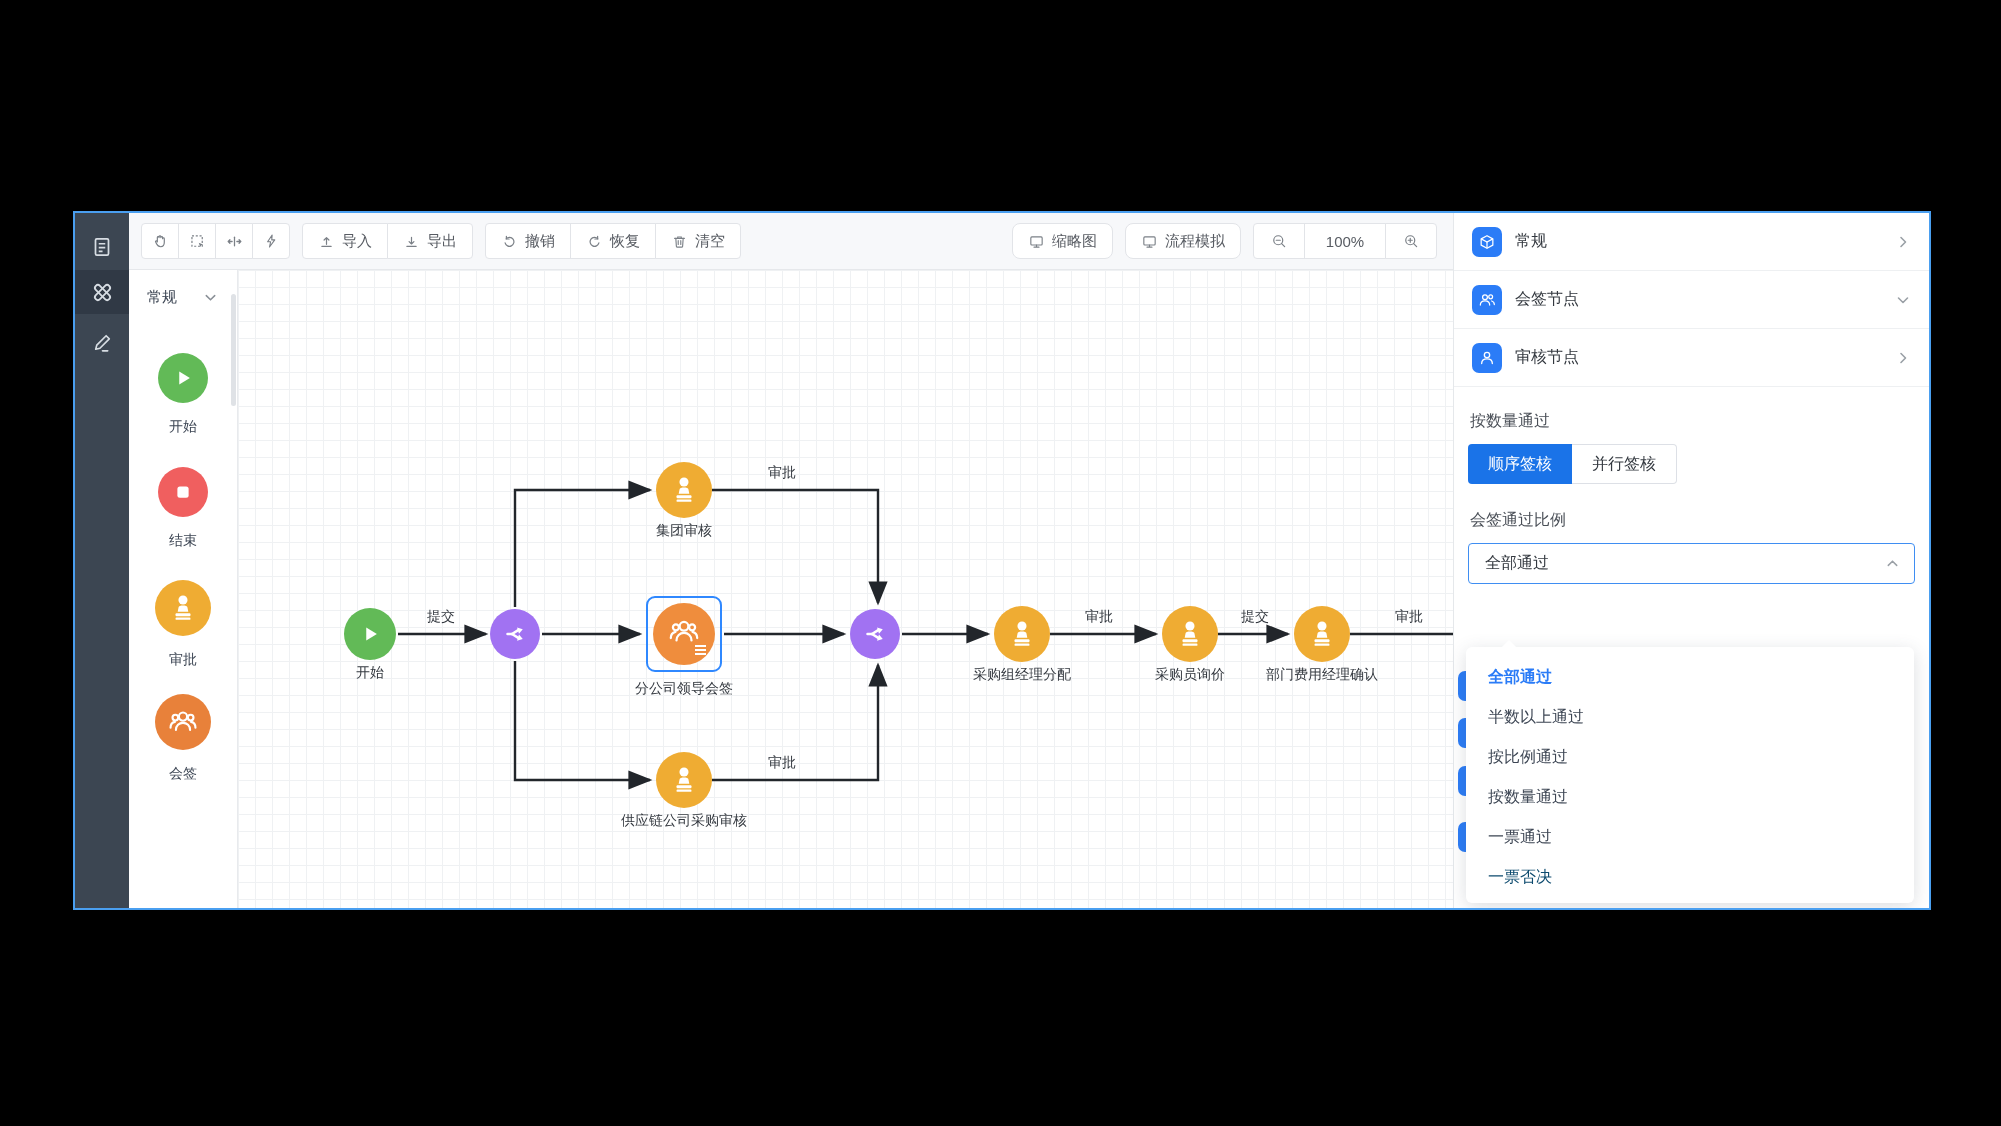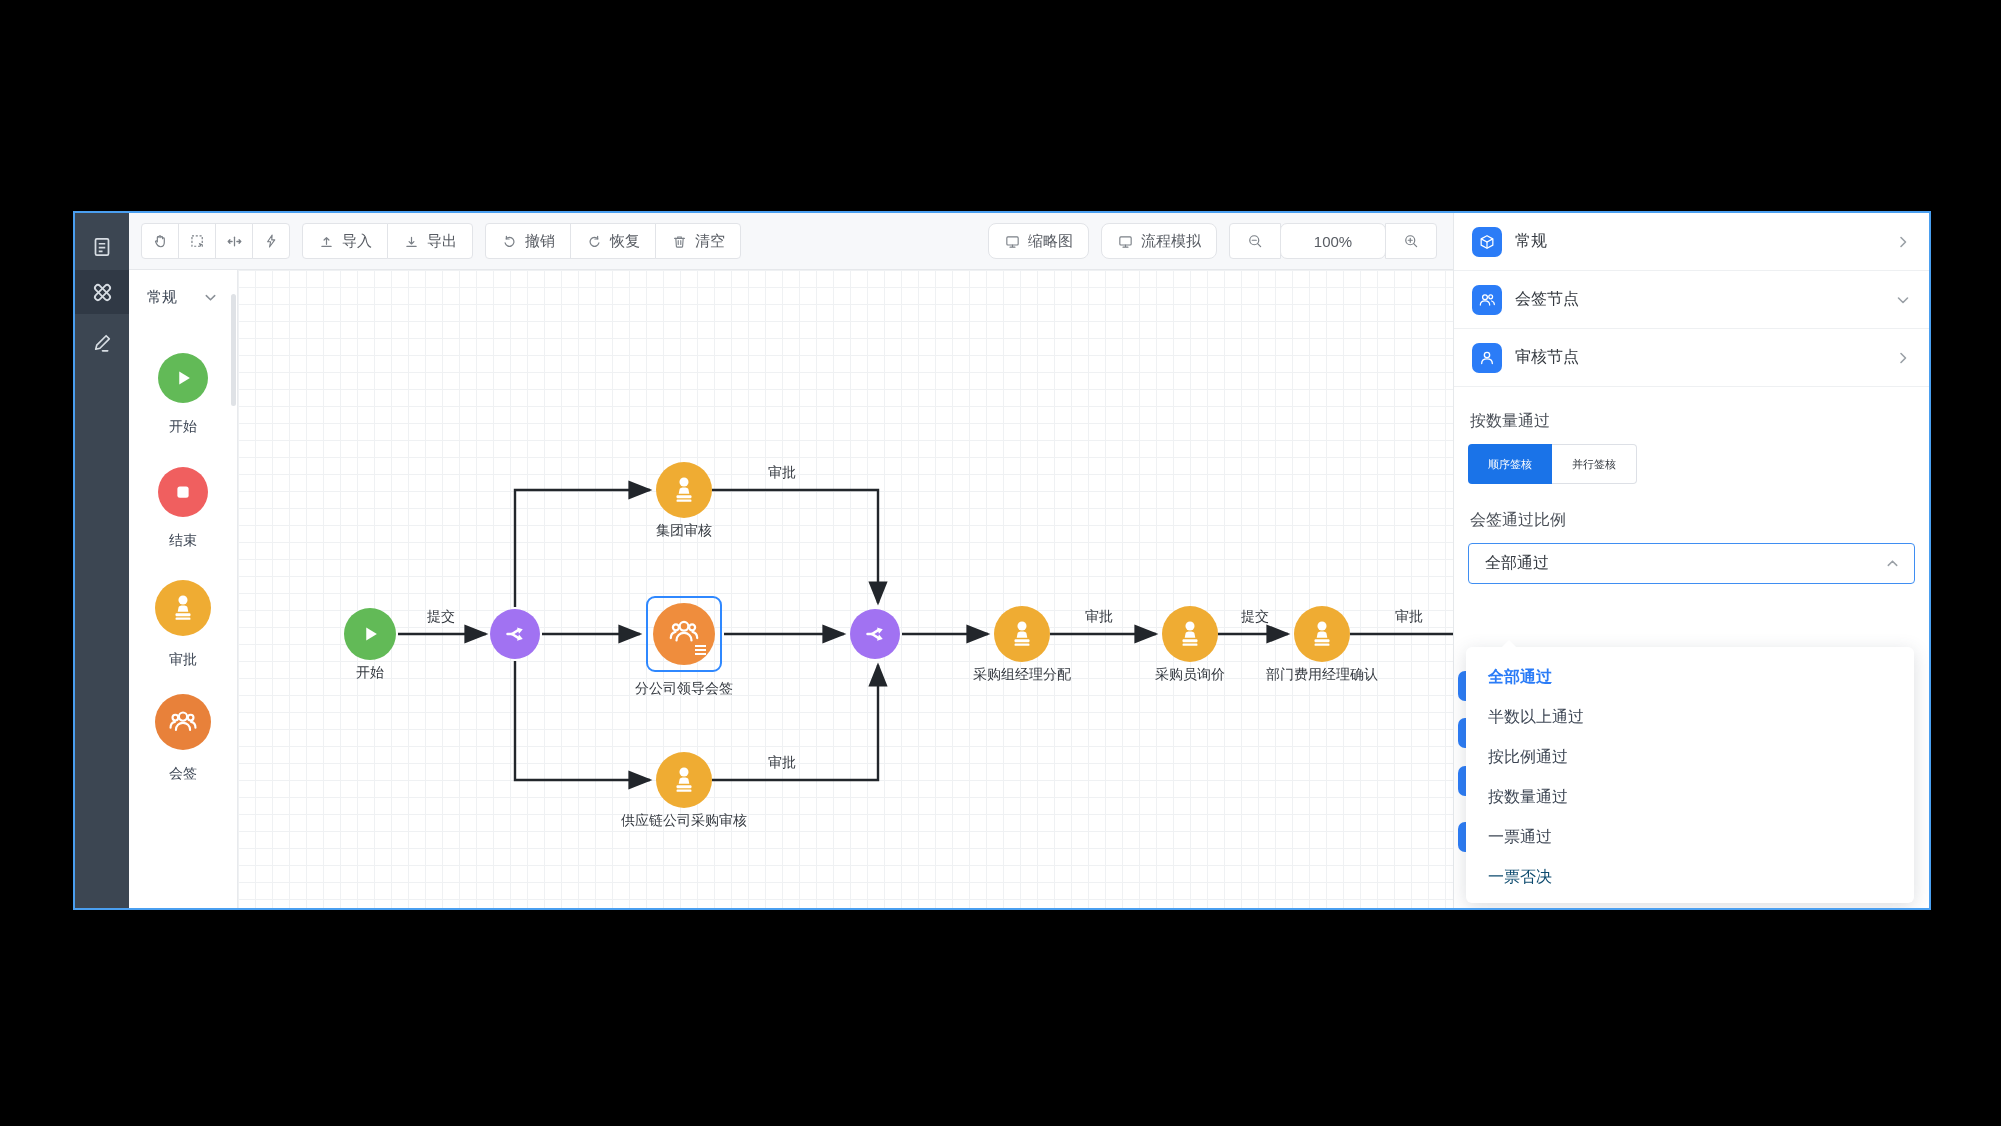--- a/index.html
+++ b/index.html
@@ -27,21 +27,21 @@
   .btn-group { display:flex; }
   .tbtn { height:36px; background:#fff; border:1px solid #e2e4e8; color:#585c63;
     font-size:15px; display:inline-flex; align-items:center; justify-content:center;
     gap:7px; padding:0 15px; cursor:pointer; margin-left:-1px; }
   .btn-group .tbtn:first-child { border-radius:4px 0 0 4px; margin-left:0; }
   .btn-group .tbtn:last-child { border-radius:0 4px 4px 0; }
   .btn-group .tbtn:only-child { border-radius:8px; }
   .tbtn.icon-only { width:38px; padding:0; }
   .tbtn svg { stroke:#7b8087; flex:0 0 auto; }
   .toolbar-right { margin-left:auto; display:flex; gap:12px; align-items:center; }
-  .zoom-val { width:106px;border-radius:7px; }
+  .zoom-val { width:82px; }
 
   .center-body { flex:1 1 auto; display:flex; min-height:0; }
 
   
   .palette { width:109px; flex:0 0 109px; background:#fff; border-right:1px solid #e8eaed;
     position:relative; }
   .palette-header { position:absolute; left:0; top:8px; width:100%; height:38px;
     display:flex; align-items:center; padding-left:18px; gap:26px; font-size:15px;
     color:#3d4654; cursor:pointer; }
   .pal-item { position:absolute; left:0; width:100%; display:flex; flex-direction:column;
@@ -85,21 +85,21 @@
     border-radius:50%; background:#fff; }
   .sect-row { height:58px; border-bottom:1px solid #eef0f2; display:flex;
     align-items:center; padding:0 18px; gap:13px; cursor:pointer; }
   .sect-icon { width:30px; height:30px; border-radius:7px; background:#2b7cf7;
     display:flex; align-items:center; justify-content:center; flex:0 0 30px; }
   .sect-label { color:#33383f; flex:1; }
   .sect-body { padding:14px 14px 0 14px; }
   .field-label { color:#4a4f57; margin:10px 0 12px 2px; }
   .segmented { display:flex; }
   .seg-btn { height:40px; padding:0 20px; display:flex; align-items:center;
-    justify-content:center; font-size:11px; cursor:pointer; }
+    justify-content:center; font-size:16px; cursor:pointer; }
   .seg-btn.active { background:#1a73e8; color:#fff; border-radius:4px 0 0 4px; }
   .seg-btn.plain { background:#fff; color:#33383f; border:1px solid #ddе0e6;
     border:1px solid #dde0e6; border-left:none; border-radius:0 4px 4px 0; }
   .select { height:41px; border:1px solid #3f8ef2; border-radius:4px; display:flex;
     align-items:center; padding:0 14px 0 16px; color:#33383f; cursor:pointer;
     background:#fff; }
   .select .val { flex:1; }
   .stub-icon { position:absolute; left:4px; width:30px; height:30px; border-radius:7px;
     background:#2b7cf7; }
   .dropdown { position:absolute; left:12px; top:434px; width:448px; height:256px;

